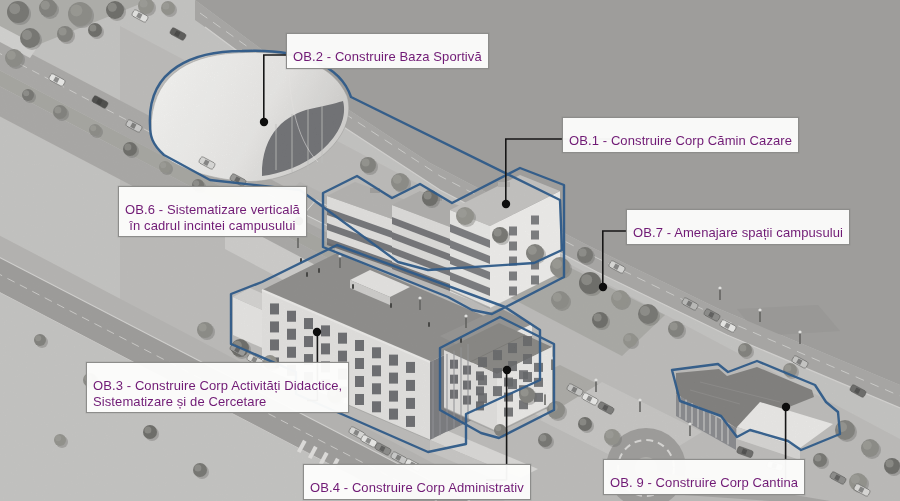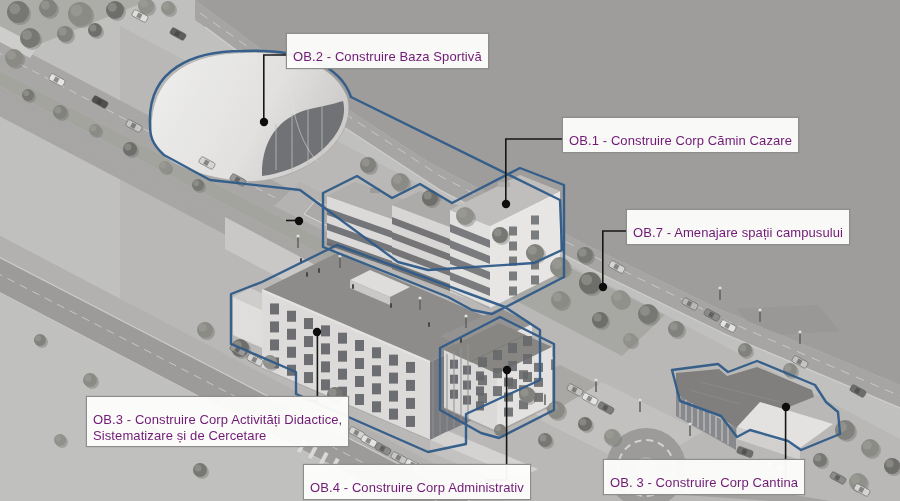--- a/index.html
+++ b/index.html
@@ -609,26 +609,30 @@
     </g>
   </g>
 </svg>
 
 <div class="lbl" style="left:286px;top:33px;">
   <span>OB.2 - Construire Baza Sportivă</span>
 </div>
 <div class="lbl" style="left:527px;top:117px;margin-left:35px;">
   <span>OB.1 - Construire Corp Cămin Cazare</span>
 </div>
+<div class="lbl two center" style="left:118px;top:186px;">
+  <span>OB.6 - Sistematizare verticală</span>
+  <span>în cadrul incintei campusului</span>
+</div>
 <div class="lbl" style="left:626px;top:209px;">
   <span>OB.7 - Amenajare spații campusului</span>
 </div>
-<div class="lbl two" style="left:86px;top:362px;margin-top:34px;">
+<div class="lbl two" style="left:86px;top:362px;">
   <span>OB.3 - Construire Corp Activități Didactice,</span>
   <span>Sistematizare și de Cercetare</span>
 </div>
 <div class="lbl" style="left:303px;top:464px;">
   <span>OB.4 - Construire Corp Administrativ</span>
 </div>
 <div class="lbl" style="left:603px;top:459px;">
-  <span>OB. 3 - Construire Corp Cantina</span>
+  <span>OB. 9 - Construire Corp Cantina</span>
 </div>
 </div>
 
 </body></html>

